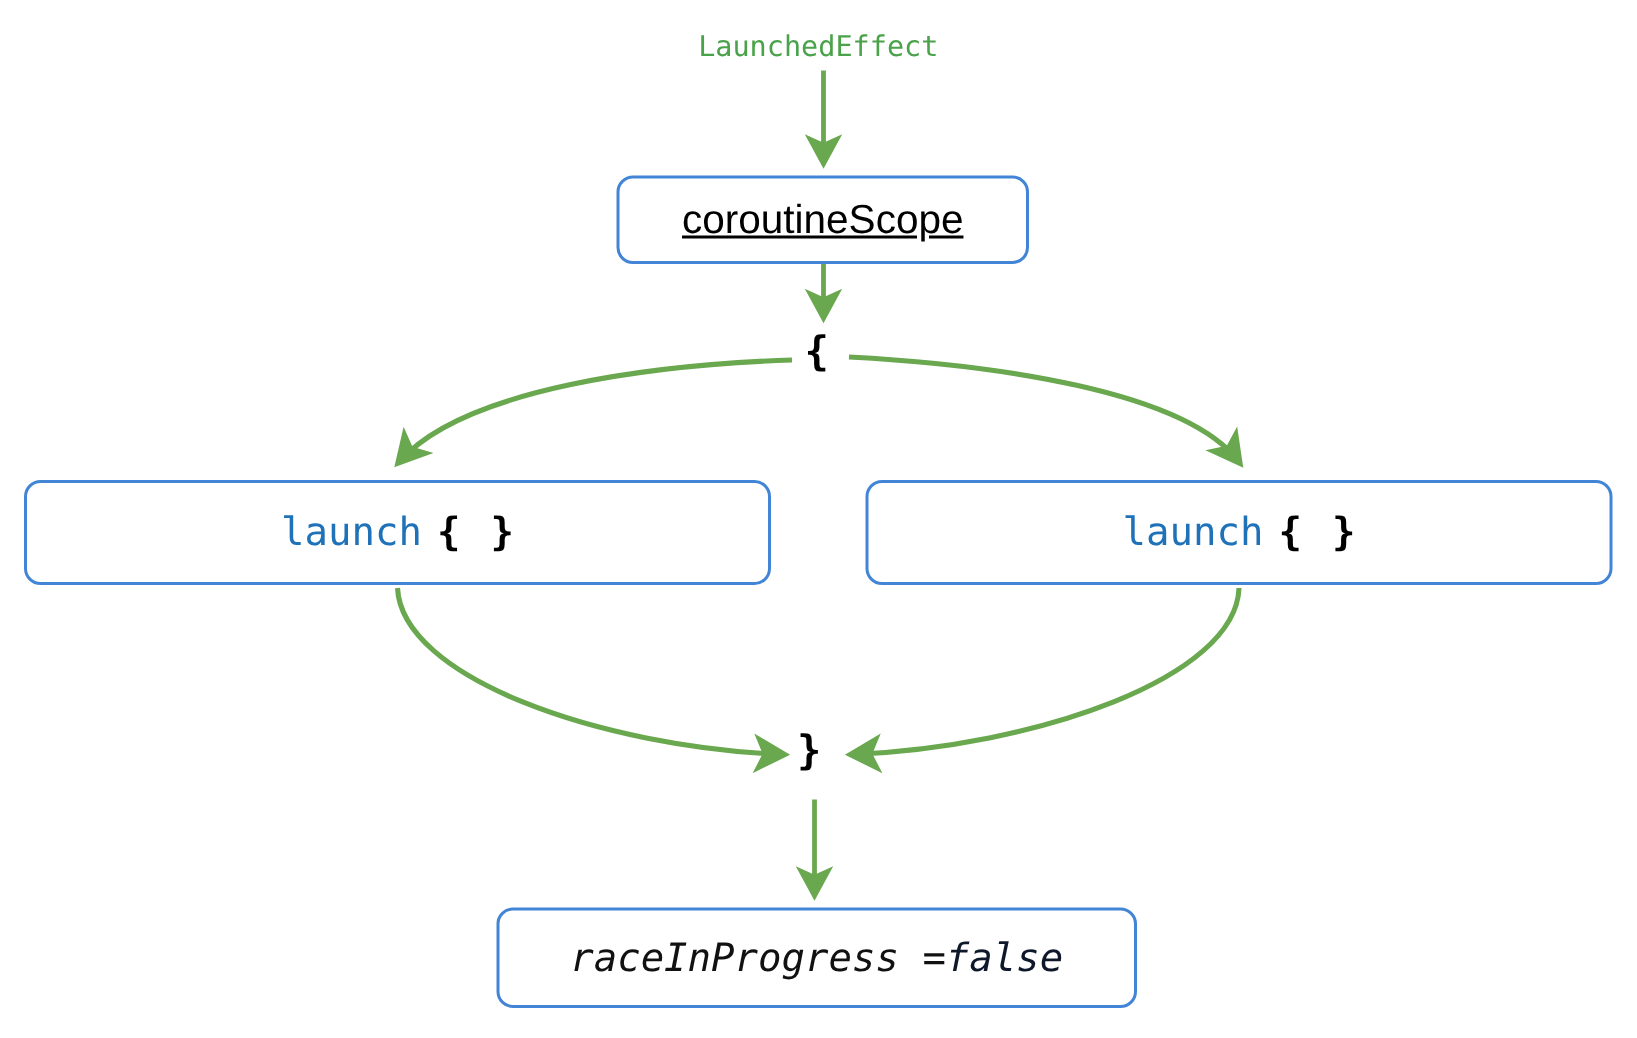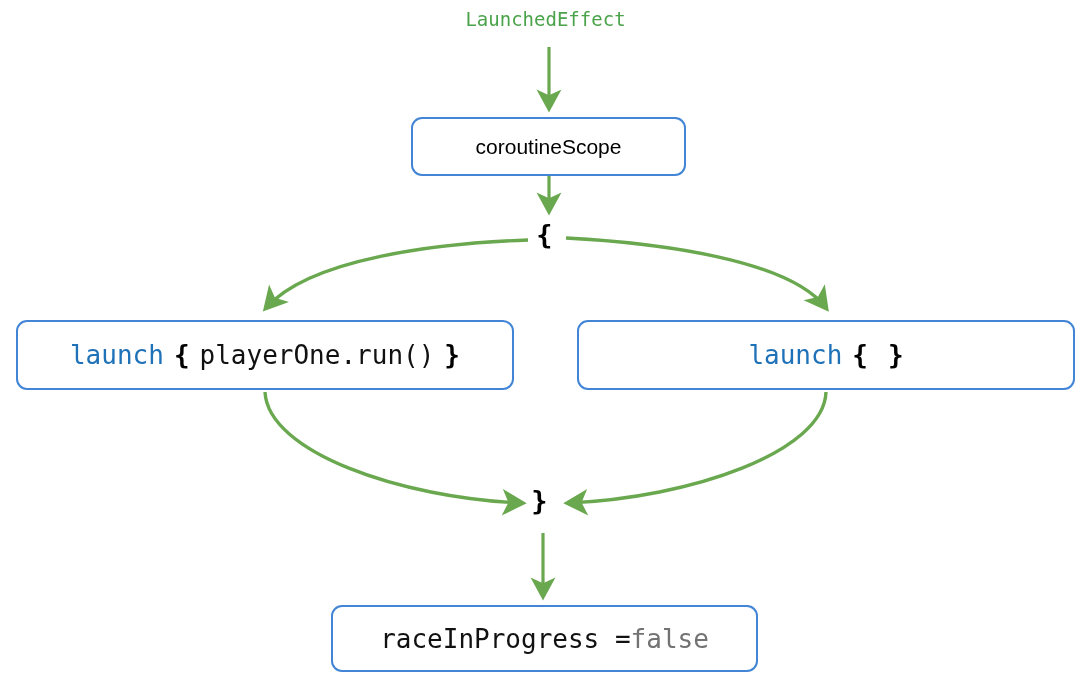--- a/index.html
+++ b/index.html
@@ -52,29 +52,29 @@
     font-family: "DejaVu Sans Mono", monospace;
     color: #1f72b8;
   }
   .brace {
     font-family: "DejaVu Sans Mono", monospace;
     font-weight: bold;
     color: #000000;
   }
   .val {
     font-family: "DejaVu Sans Mono", monospace;
-    color: #737373;
+    color: #0f172a;
   }
   .free-text {
     position: absolute;
     white-space: nowrap;
   }
   #entry-label {
     left: 0;
-    top: 8px;
+    top: 20px;
     width: 1091px;
     text-align: center;
     font-family: "DejaVu Sans Mono", monospace;
     font-size: 19px;
     color: #4aa34a;
     letter-spacing: 0px;
   }
   #brace-open {
     left: 0;
     top: 219px;
@@ -97,21 +97,22 @@
     color: #000000;
     transform: translateX(-6px);
   }
   #node-coroutinescope {
     left: 411px;
     top: 117px;
     width: 275px;
     height: 59px;
   }
   #node-coroutinescope .label-plain {
-    font-size: 21px;
+    font-size: 27px;
+    text-decoration: underline;
   }
   #node-launch-one {
     left: 16px;
     top: 320px;
     width: 498px;
     height: 70px;
   }
   #node-launch-two {
     left: 577px;
     top: 320px;
@@ -121,20 +122,21 @@
   #node-launch-one .code, #node-launch-two .code,
   #node-launch-one .kw, #node-launch-two .kw,
   #node-launch-one .brace, #node-launch-two .brace {
     font-size: 26px;
   }
   #node-raceinprogress {
     left: 331px;
     top: 605px;
     width: 427px;
     height: 67px;
+    font-style: italic;
   }
   #node-raceinprogress .code, #node-raceinprogress .val {
     font-size: 26px;
   }
   .sp { display: inline-block; width: 10px; }
 </style>
 </head>
 <body>
 
 <div id="canvas">
@@ -167,21 +169,20 @@
     <span class="label-plain">coroutineScope</span>
   </div>
 
   <div class="free-text" id="brace-open">{</div>
 
   <div class="node-box" id="node-launch-one">
     <span class="kw">launch</span>
     <span class="sp"></span>
     <span class="brace">{</span>
     <span class="sp"></span>
-    <span class="code">playerOne.run()</span>
     <span class="sp"></span>
     <span class="brace">}</span>
   </div>
 
   <div class="node-box" id="node-launch-two">
     <span class="kw">launch</span>
     <span class="sp"></span>
     <span class="brace">{</span>
     <span class="sp"></span>
     <span class="sp"></span>

